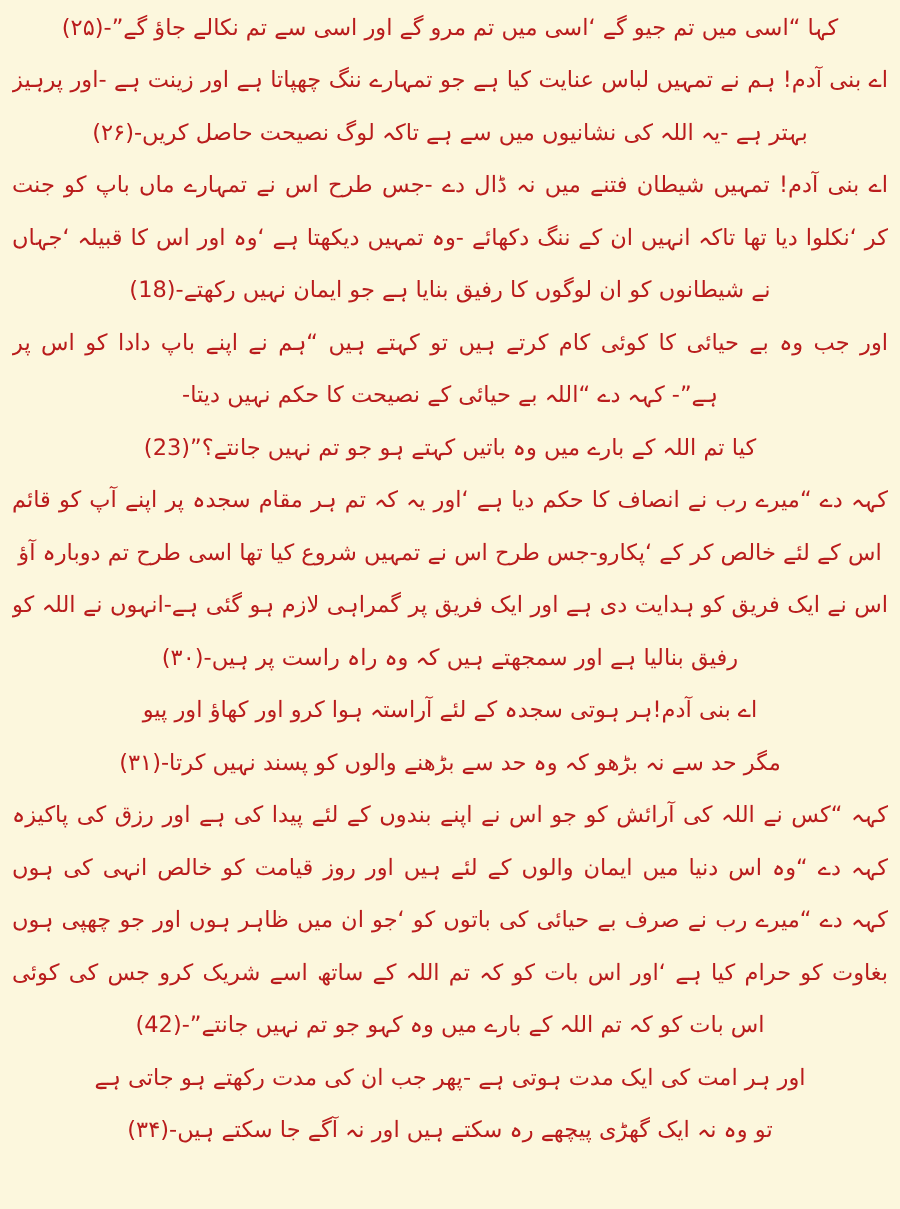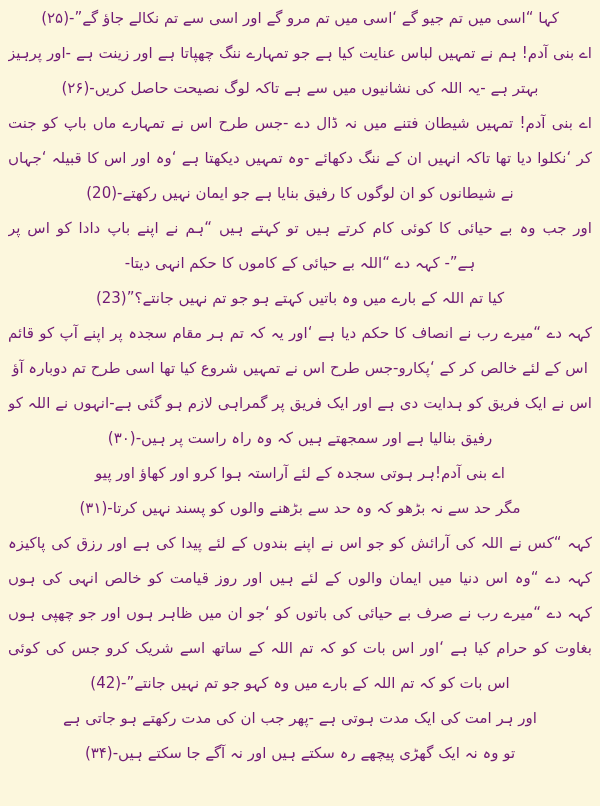--- a/index.html
+++ b/index.html
@@ -13,21 +13,21 @@
   .page {
     box-sizing: border-box;
     width: 600px;
     height: 806px;
     direction: rtl;
     unicode-bidi: embed;
     padding: 1px 8px 0 8px;
     font-family: "DejaVu Sans", sans-serif;
     font-size: 15px;
     line-height: 35px;
-    color: #701a75;
+    color: #b91c1c;
   }
   .line {
     width: 100%;
     height: 35px;
     overflow: hidden;
   }
   .line.full {
     text-align: justify;
     text-align-last: justify;
   }
@@ -37,23 +37,23 @@
 </style>
 </head>
 <body>
 
 <div class="page">
   <div class="line center">کہا “اسی میں تم جیو گے ‘اسی میں تم مرو گے اور اسی سے تم نکالے جاؤ گے”-(۲۵)</div>
   <div class="line full">اے بنی آدم! ہم نے تمہیں لباس عنایت کیا ہے جو تمہارے ننگ چھپاتا ہے اور زینت ہے -اور پرہیز گاری کالباس تو</div>
   <div class="line center">بہتر ہے -یہ اللہ کی نشانیوں میں سے ہے تاکہ لوگ نصیحت حاصل کریں-(۲۶)</div>
   <div class="line full">اے بنی آدم! تمہیں شیطان فتنے میں نہ ڈال دے -جس طرح اس نے تمہارے ماں باپ کو جنت سے ‘ان کالباس اتروا</div>
   <div class="line full">کر ‘نکلوا دیا تھا تاکہ انہیں ان کے ننگ دکھائے -وہ تمہیں دیکھتا ہے ‘وہ اور اس کا قبیلہ ‘جہاں سے تم انہیں دیکھتے-ہم</div>
-  <div class="line center">نے شیطانوں کو ان لوگوں کا رفیق بنایا ہے جو ایمان نہیں رکھتے-(20)</div>
+  <div class="line center">نے شیطانوں کو ان لوگوں کا رفیق بنایا ہے جو ایمان نہیں رکھتے-(18)</div>
   <div class="line full">اور جب وہ بے حیائی کا کوئی کام کرتے ہیں تو کہتے ہیں “ہم نے اپنے باپ دادا کو اس پر پایا‘اور اللہ نے ہمیں اس کا حکم دیا</div>
-  <div class="line center">ہے”- کہہ دے “اللہ بے حیائی کے کاموں کا حکم انہی دیتا-</div>
+  <div class="line center">ہے”- کہہ دے “اللہ بے حیائی کے نصیحت کا حکم نہیں دیتا-</div>
   <div class="line center">کیا تم اللہ کے بارے میں وہ باتیں کہتے ہو جو تم نہیں جانتے؟”(23)</div>
   <div class="line full">کہہ دے “میرے رب نے انصاف کا حکم دیا ہے ‘اور یہ کہ تم ہر مقام سجدہ پر اپنے آپ کو قائم کرو‘اور اسے‘بندگی کو</div>
   <div class="line center">اس کے لئے خالص کر کے ‘پکارو-جس طرح اس نے تمہیں شروع کیا تھا اسی طرح تم دوبارہ آؤ گے”-(۲۹)</div>
   <div class="line full">اس نے ایک فریق کو ہدایت دی ہے اور ایک فریق پر گمراہی لازم ہو گئی ہے-انہوں نے اللہ کو چھوڑ کر شیطانوں کو</div>
   <div class="line center">رفیق بنالیا ہے اور سمجھتے ہیں کہ وہ راہ راست پر ہیں-(۳۰)</div>
   <div class="line center">اے بنی آدم!ہر ہوتی سجدہ کے لئے آراستہ ہوا کرو اور کھاؤ اور پیو</div>
   <div class="line center">مگر حد سے نہ بڑھو کہ وہ حد سے بڑھنے والوں کو پسند نہیں کرتا-(۳۱)</div>
   <div class="line full">کہہ “کس نے اللہ کی آرائش کو جو اس نے اپنے بندوں کے لئے پیدا کی ہے اور رزق کی پاکیزہ چیزوں کو حرام کیا ہے؟”</div>
   <div class="line full">کہہ دے “وہ اس دنیا میں ایمان والوں کے لئے ہیں اور روز قیامت کو خالص انہی کی ہوں گی”-اس طرح ہم ان لوگوں</div>
   <div class="line full">کہہ دے “میرے رب نے صرف بے حیائی کی باتوں کو ‘جو ان میں ظاہر ہوں اور جو چھپی ہوں ‘اور گناہ کو اور ناحق کی</div>

